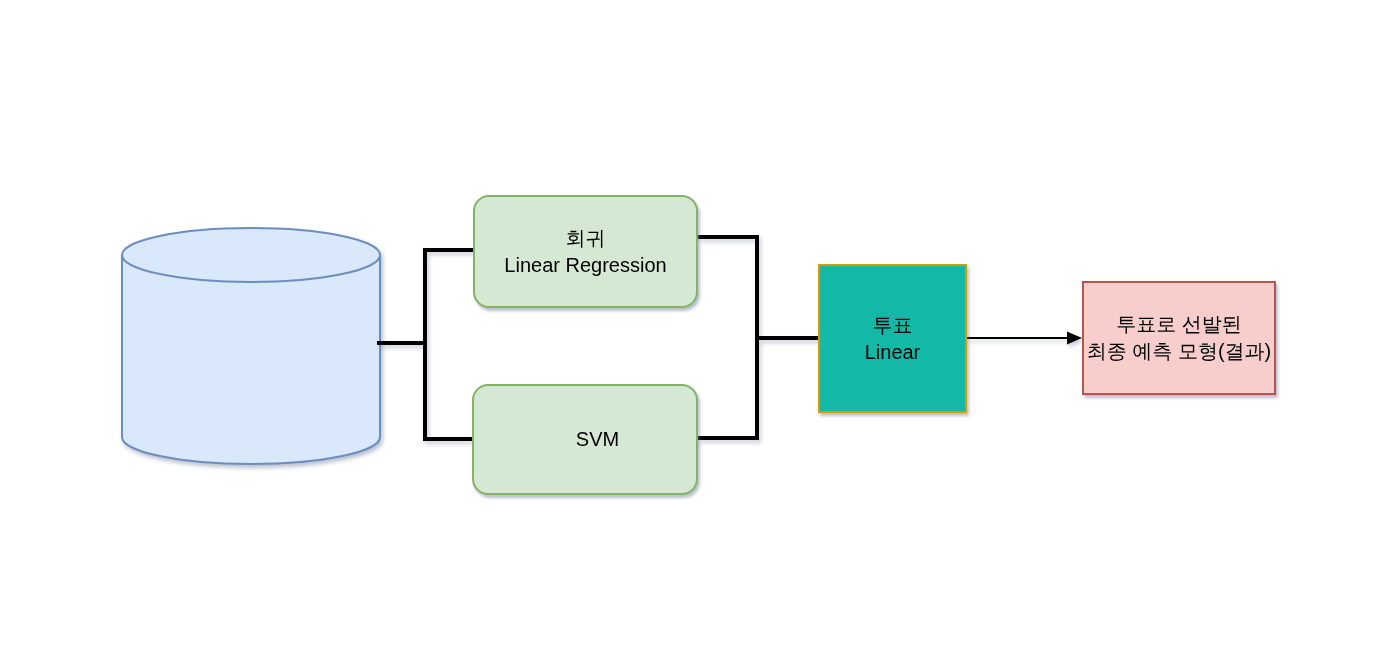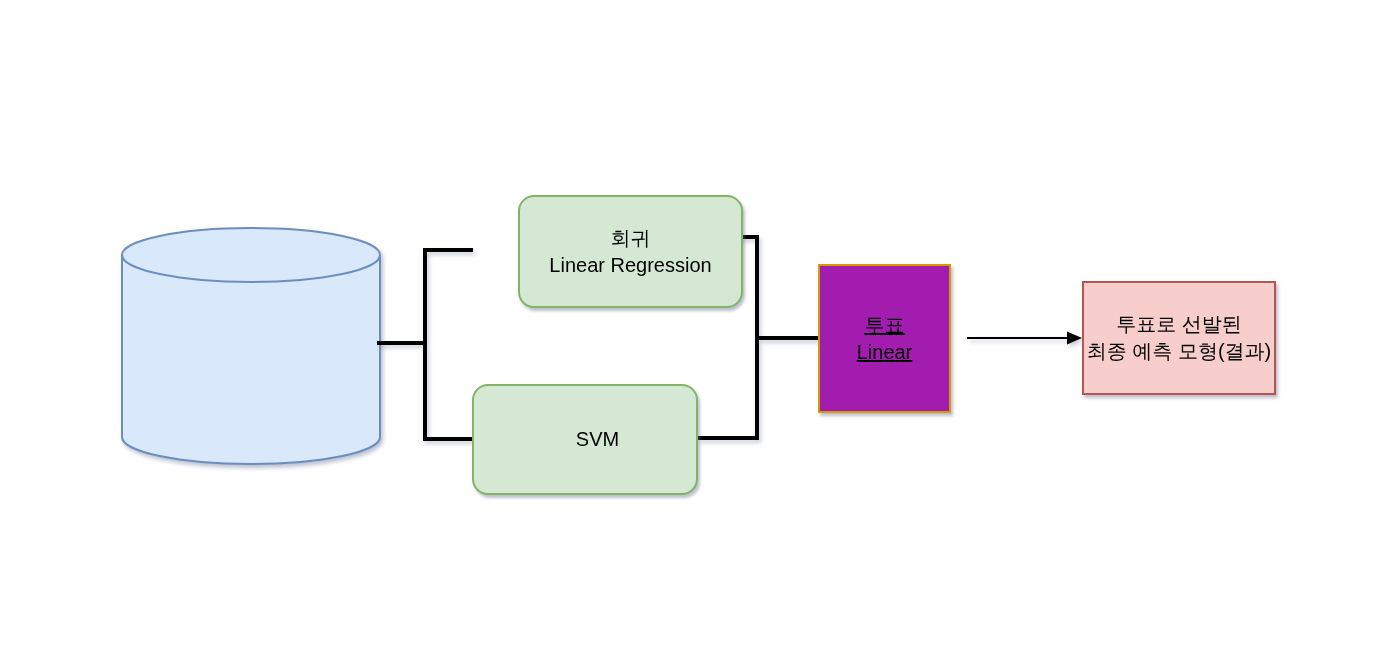--- a/index.html
+++ b/index.html
@@ -39,34 +39,32 @@
     color: #000000;
     font-size: 20px;
     line-height: 27px;
     box-shadow: 2px 3px 3px rgba(104, 116, 149, 0.45);
   }
   .node-regression {
     left: 473px; top: 195px; width: 225px; height: 113px;
     background: #d5e8d4;
     border: 2px solid #82b366;
     border-radius: 16px;
-    margin-left: 45px;
   }
   .node-svm {
     left: 472px; top: 384px; width: 226px; height: 111px;
     background: #d5e8d4;
     border: 2px solid #82b366;
     border-radius: 16px;
     padding-left: 25px;
   }
   .node-voting {
-    left: 818px; top: 264px; width: 133px; height: 149px;
-    background: #a21caf;
+    left: 818px; top: 264px; width: 149px; height: 149px;
+    background: #14b8a6;
     border: 2px solid #d79b00;
-    text-decoration: underline;
   }
   .node-result {
     left: 1082px; top: 281px; width: 194px; height: 114px;
     background: #f8cecc;
     border: 2px solid #b85450;
   }
   .cylinder-label {
     position: absolute;
     left: 122px; top: 344px; width: 258px;
     text-align: center;

